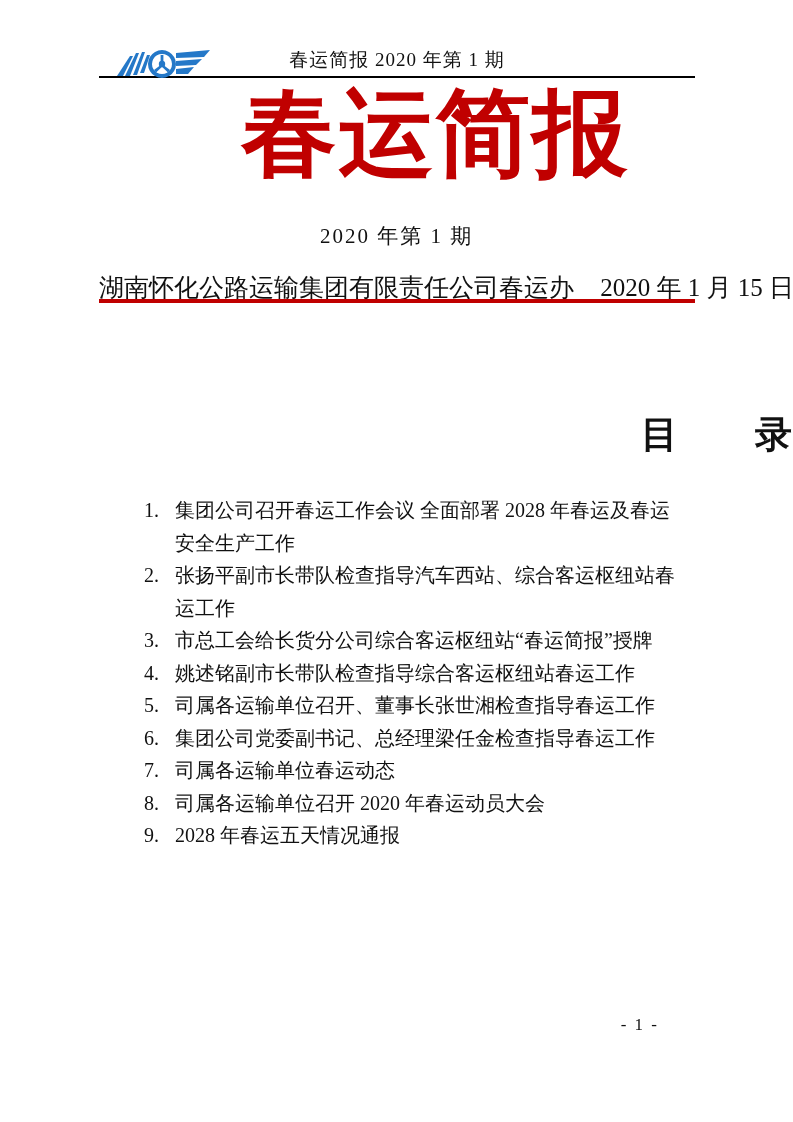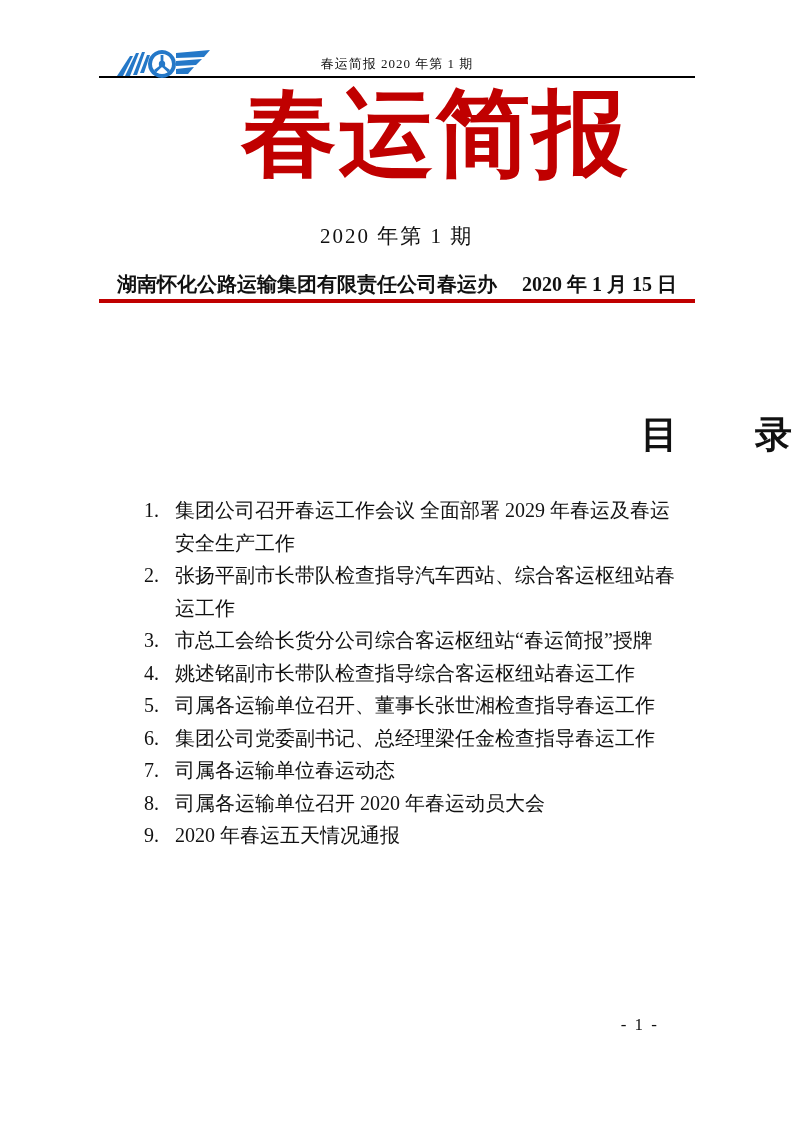--- a/index.html
+++ b/index.html
@@ -30,21 +30,21 @@
   }
   .logo{
     position:absolute;
     left:17px; top:11px;
     width:94px; height:30px;
   }
   .running-title{
     position:absolute;
     left:0; right:0; bottom:3px;
     text-align:center;
-    font-size:13px;
+    font-size:19px;
     letter-spacing:1px;
     color:var(--ink);
   }
   
   .doc-title{
     position:absolute;
     left:0; top:80px;
     width:100%;
     text-align:center;
     font-size:95px;
@@ -61,22 +61,22 @@
     width:100%;
     text-align:center;
     font-size:21px;
     letter-spacing:2px;
   }
   .byline{
     position:absolute;
     left:99px; top:271px;
     width:596px;
     text-align:center;
-    font-size:20px;
-    font-weight:bold;
+    font-size:25px;
+    font-weight:normal;
     white-space:nowrap;
   }
   .byline .date{ margin-left:20px; }
   .red-rule{
     position:absolute;
     left:99px; top:299px;
     width:596px; height:4px;
     background:var(--accent);
   }
   
@@ -157,21 +157,21 @@
     <span class="date">2020 年 1 月 15 日</span>
   </div>
 
   <div class="red-rule"></div>
 
   <h2 class="toc-title">目　　录</h2>
 
   <ol class="toc-list">
       <li class="toc-item">
     <span class="toc-num">1.</span>
-    <span class="toc-text">集团公司召开春运工作会议  全面部署 2029 年春运及春运安全生产工作</span>
+    <span class="toc-text">集团公司召开春运工作会议  全面部署 2028 年春运及春运安全生产工作</span>
   </li>
       <li class="toc-item">
     <span class="toc-num">2.</span>
     <span class="toc-text">张扬平副市长带队检查指导汽车西站、综合客运枢纽站春运工作</span>
   </li>
       <li class="toc-item">
     <span class="toc-num">3.</span>
     <span class="toc-text">市总工会给长货分公司综合客运枢纽站“春运简报”授牌</span>
   </li>
       <li class="toc-item">
@@ -189,19 +189,19 @@
       <li class="toc-item">
     <span class="toc-num">7.</span>
     <span class="toc-text">司属各运输单位春运动态</span>
   </li>
       <li class="toc-item">
     <span class="toc-num">8.</span>
     <span class="toc-text">司属各运输单位召开 2020 年春运动员大会</span>
   </li>
       <li class="toc-item">
     <span class="toc-num">9.</span>
-    <span class="toc-text">2020 年春运五天情况通报</span>
+    <span class="toc-text">2028 年春运五天情况通报</span>
   </li>
     </ol>
 
   <div class="page-number">- 1 -</div>
 
 </div>
 
 </body></html>

